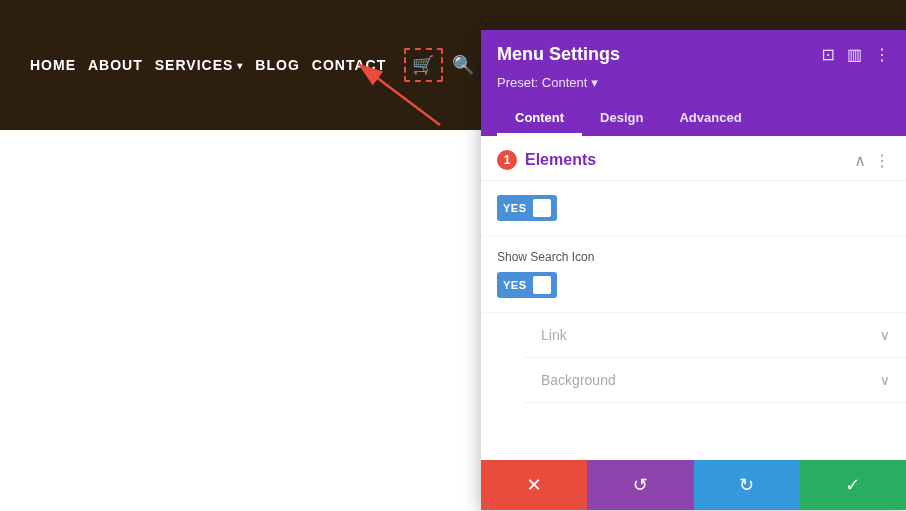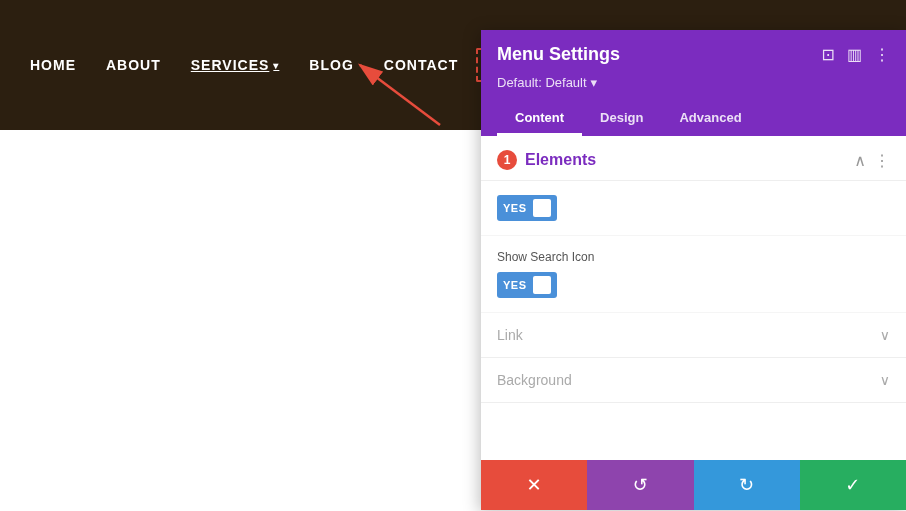--- a/index.html
+++ b/index.html
@@ -18,37 +18,36 @@
       background: #2c1f10;
       display: flex;
       align-items: center;
       padding: 0 30px;
       position: relative;
     }
 
     .nav-links {
       display: flex;
       align-items: center;
-      gap: 30px;
+      gap: 12px;
     }
 
     .nav-link {
       color: #fff;
       font-size: 14px;
       font-weight: 600;
       letter-spacing: 1px;
       text-transform: uppercase;
       cursor: pointer;
     }
 
     .nav-link.services {
       display: flex;
       align-items: center;
       gap: 4px;
-      text-decoration: underline;
     }
 
     .nav-icons {
       display: flex;
       align-items: center;
       gap: 10px;
       margin-left: 18px;
     }
 
     .nav-cart-wrapper {
@@ -263,20 +262,21 @@
     }
 
     
     .collapsible-section {
       padding: 14px 16px;
       border-bottom: 1px solid #eee;
       display: flex;
       align-items: center;
       justify-content: space-between;
       cursor: pointer;
+      margin-left: 44px;
     }
 
     .collapsible-label {
       color: #aaa;
       font-size: 14px;
       font-weight: 500;
     }
 
     .collapsible-chevron {
       color: #aaa;
@@ -353,21 +353,21 @@
     <div class="panel-header">
       <div class="panel-title-row">
         <span class="panel-title">Menu Settings</span>
         <div class="panel-header-icons">
           <span class="panel-header-icon">⊡</span>
           <span class="panel-header-icon">▥</span>
           <span class="panel-header-icon">⋮</span>
         </div>
       </div>
       <div class="panel-preset">
-        <span>Default: Default</span>
+        <span>Preset: Content</span>
         <span>▾</span>
       </div>
       <div class="panel-tabs">
         <div class="panel-tab active">Content</div>
         <div class="panel-tab">Design</div>
         <div class="panel-tab">Advanced</div>
       </div>
     </div>
 
     <div class="panel-body">

